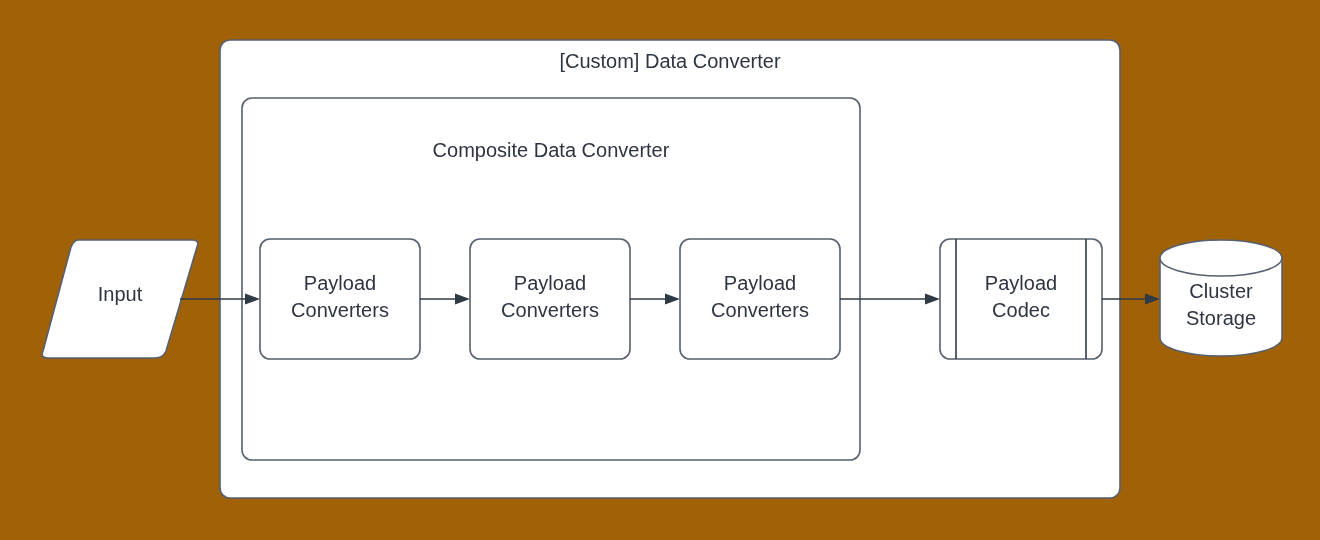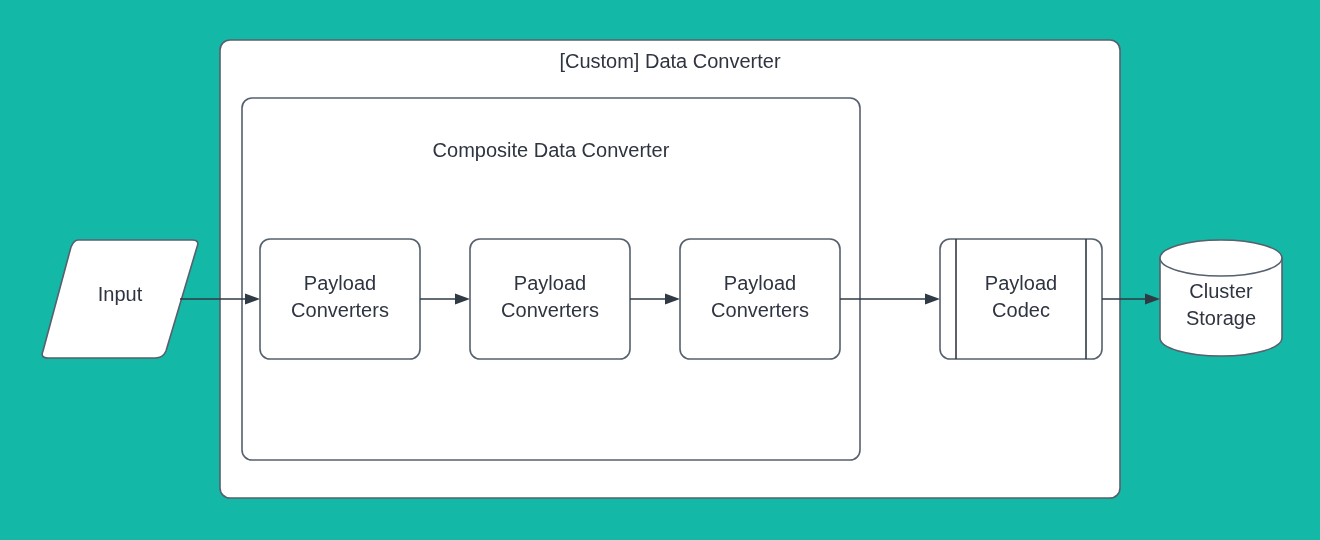--- a/index.html
+++ b/index.html
@@ -8,21 +8,21 @@
     padding: 0;
     background: #ffffff;
   }
   body {
     font-family: "Liberation Sans", "DejaVu Sans", sans-serif;
   }
   #canvas {
     position: relative;
     width: 1320px;
     height: 540px;
-    background: #14b8a6;
+    background: #a16207;
     overflow: hidden;
   }
   #diagram-svg {
     position: absolute;
     top: 0;
     left: 0;
     width: 1320px;
     height: 540px;
     display: block;
   }

